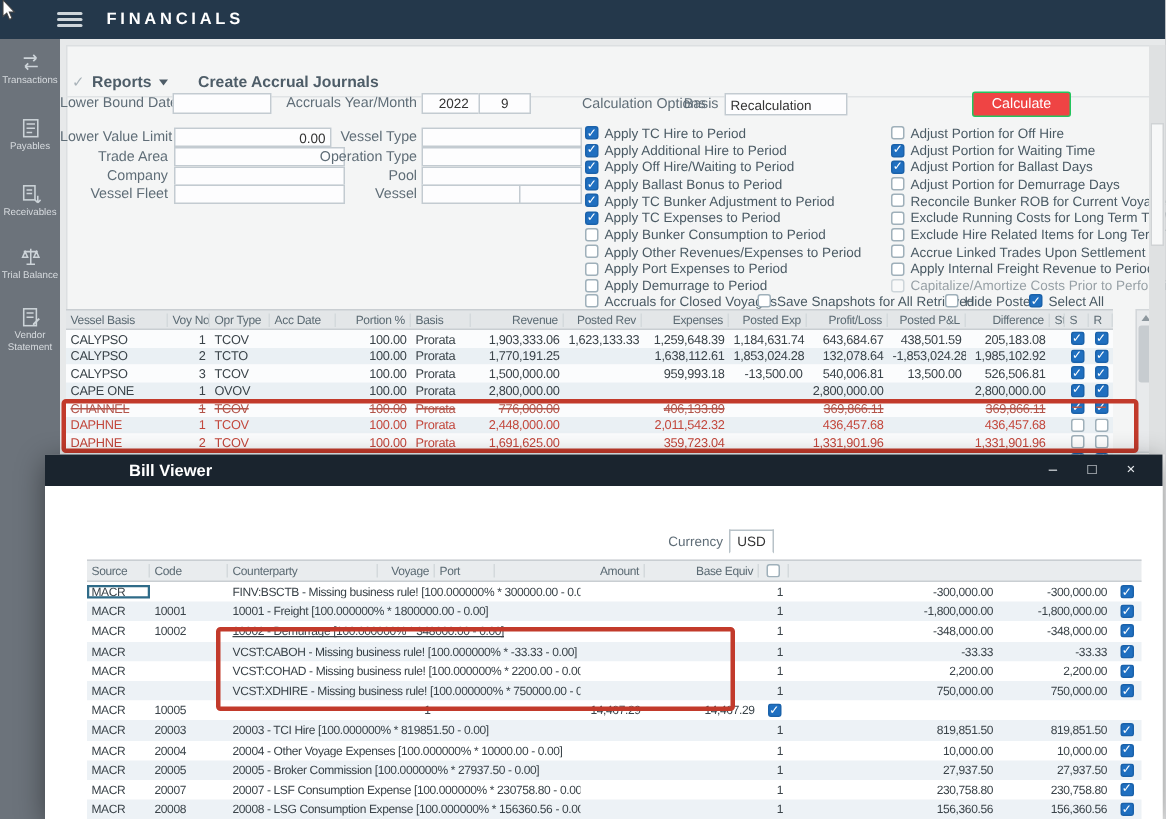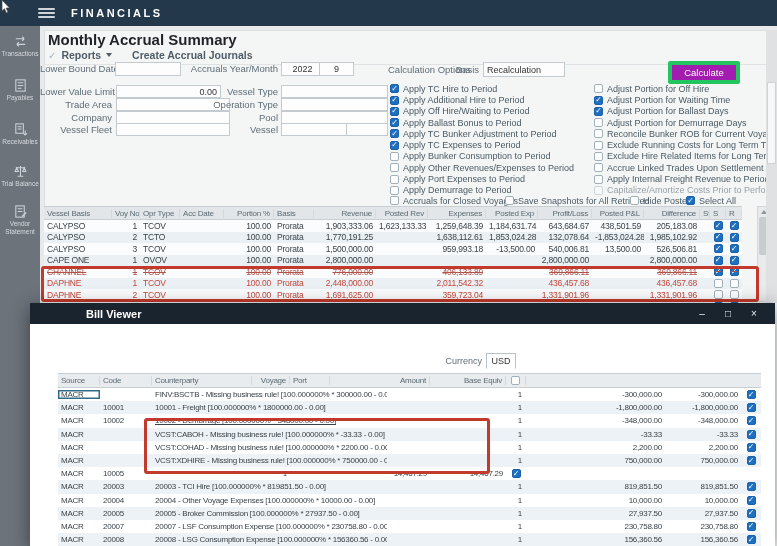--- a/index.html
+++ b/index.html
@@ -23,21 +23,21 @@
   .tb-btn{display:flex;align-items:center;gap:5px;cursor:pointer;}
   .tb-check{color:#a9b3b9;font-size:10px;font-weight:normal;}
   .caret{width:0;height:0;border-left:3.5px solid transparent;border-right:3.5px solid transparent;border-top:4px solid #4e5d68;}
   .toolbar-rule{position:absolute;left:44px;right:0;top:64px;border-top:1px solid #e0e3e5;}
   
   .flabel{position:absolute;font-size:9.5px;color:#5f6d77;text-align:right;white-space:nowrap;}
   .finput{position:absolute;background:#fdfdfe;border:1px solid #c3cbd1;font-size:9px;color:#333;
           padding:0 3px;display:flex;align-items:center;white-space:nowrap;}
   .finput.right{justify-content:flex-end;}
   .finput.center{justify-content:center;}
-  .calc-btn{position:absolute;left:668px;top:61px;width:64px;height:15px;background:#a21caf;border:4px solid #22c55e;
+  .calc-btn{position:absolute;left:648px;top:61px;width:64px;height:15px;background:#ef4444;border:1px solid #22c55e;
             border-radius:2px;color:#fff;font-size:9.5px;display:flex;align-items:center;justify-content:center;cursor:pointer;}
   
   .cb{width:9px;height:9px;box-sizing:border-box;border:1px solid #9fb0ba;background:#fff;border-radius:2px;
       display:inline-flex;align-items:center;justify-content:center;flex:0 0 auto;cursor:pointer;}
   .cb.checked{background:#1f6fc0;border-color:#1b62aa;}
   .cb.checked::after{content:"✓";color:#fff;font-size:8px;line-height:1;font-family:"DejaVu Sans",sans-serif;}
   .cb.disabled{opacity:.45;}
   .opt{display:flex;align-items:center;gap:4px;height:9.6px;font-size:9px;color:#4a5a64;white-space:nowrap;cursor:pointer;}
   .opt-col{position:absolute;display:flex;flex-direction:column;gap:1.7px;}
   .opt.abs{position:absolute;}
@@ -118,21 +118,20 @@
             <path d="M4 4l-1.8 4h3.6L4 4zM12 4l-1.8 4h3.6L12 4z"></path>
           </svg></span><div class="side-lb">Trial Balance</div></div>
       <div class="side-item" style="top: 178px;"><span class="side-ic"><svg width="15" height="15" viewBox="0 0 16 16" fill="none" stroke="#cdd4d9" stroke-width="1.1">
             <rect x="3" y="2" width="9" height="12"></rect>
             <path d="M5 5h5M5 8h5"></path>
             <path d="M9.5 12.5l4-4 1 1-4 4h-1v-1z" fill="#cdd4d9" stroke="none"></path>
           </svg></span><div class="side-lb">Vendor Statement</div></div>
     </div>
 
   <div class="panel"></div>
-  <div class="page-title">Monthly Accrual Summary</div>
 
   <div class="toolbar">
     <span class="tb-btn">
       <span class="tb-check">✓</span>
       <span>Reports</span>
       <span class="caret"></span>
     </span>
     <span class="tb-btn">
       <span>Create Accrual Journals</span>
     </span>

